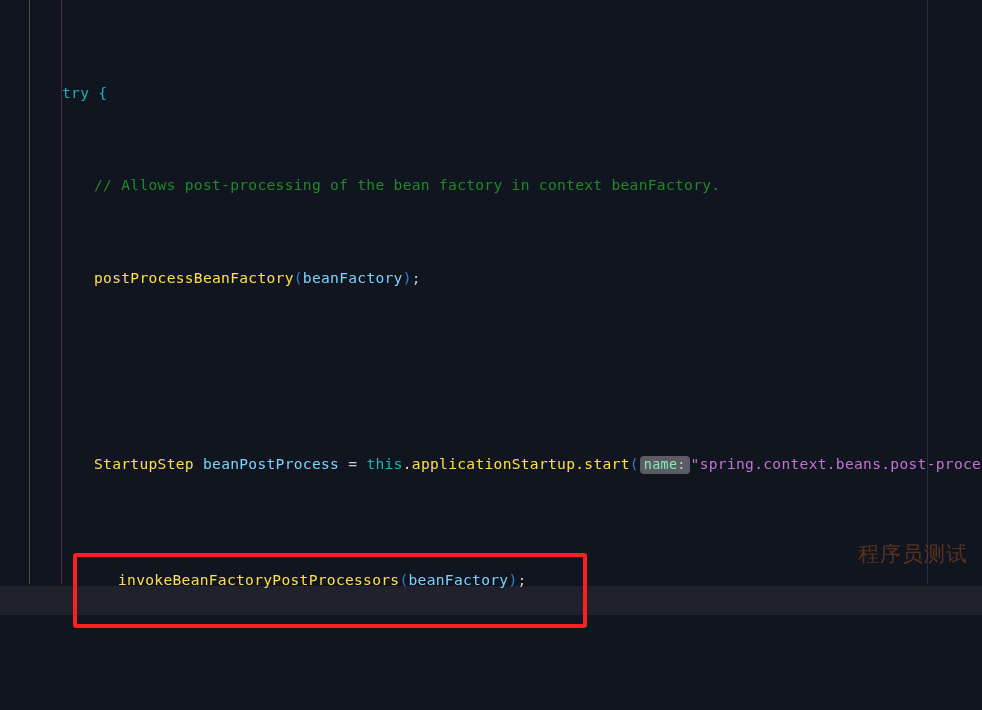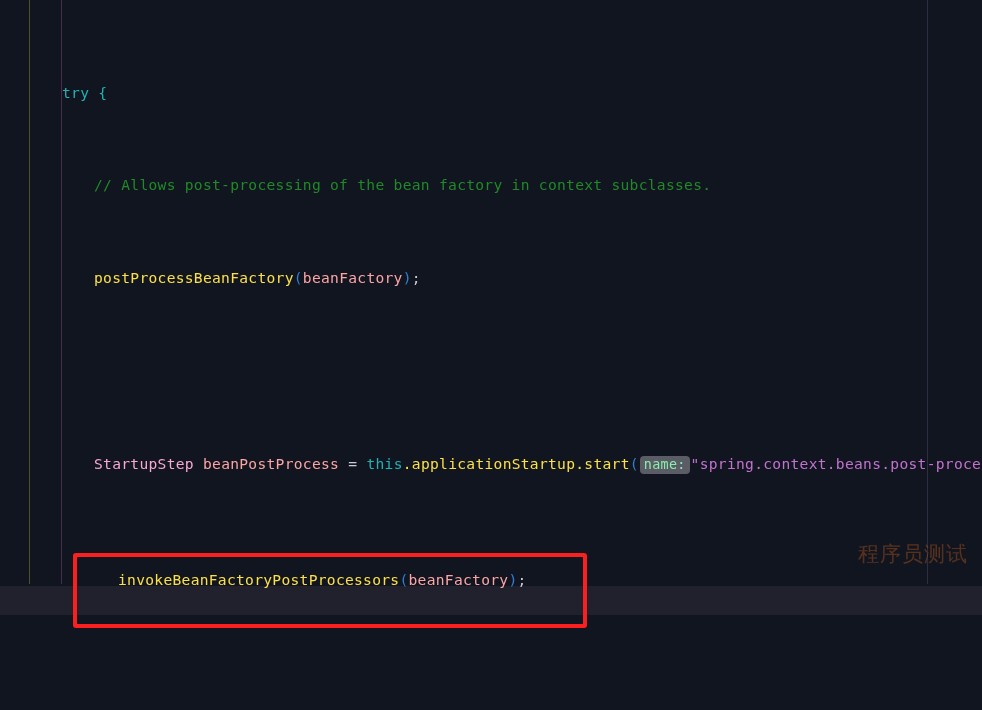--- a/index.html
+++ b/index.html
@@ -57,22 +57,22 @@
   .code .ln {
     display: block;
     height: 23.2px;
     padding-left: 62px;
     letter-spacing: 0.02em;
   }
 
   
   .kw      { color: #20b3b3; }        
   .cmt     { color: #1f8a27; }        
-  .cls     { color: #f9a8d4; }        
-  .fld     { color: #fca5a5; text-align: center; }        
+  .cls     { color: #fde047; }        
+  .fld     { color: #7dd3fc; text-align: center; }        
   .plain   { color: #fde047; }        
   .paren   { color: #2f7fd1; }        
   .semi    { color: #c8ccd4; }
   .str     { color: #c472cf; }        
   .op      { color: #c8ccd4; }
 
   
   .hint {
     background: #5c5c66;
     color: #86efac;
@@ -127,21 +127,21 @@
   <div class="vline gutter-sep"></div>
   <div class="vline indent-1"></div>
   <div class="vline right-margin"></div>
 
   <div class="line-highlight" style="top:586px;"></div>
 
   <div class="code">
 
     <span class="ln" style="padding-left:62px;"><span class="kw">try {</span></span>
 
-    <span class="ln" style="padding-left:94px;"><span class="cmt">// Allows post-processing of the bean factory in context subclasses.</span></span>
+    <span class="ln" style="padding-left:94px;"><span class="cmt">// Allows post-processing of the bean factory in context beanFactory.</span></span>
 
     <span class="ln" style="padding-left:94px;"><span class="plain">postProcessBeanFactory</span><span class="paren">(</span><span class="fld">beanFactory</span><span class="paren">)</span><span class="semi">;</span></span>
 
     <span class="ln"> </span>
 
     <span class="ln" style="padding-left:94px;"><span class="cls">StartupStep</span> <span class="fld">beanPostProcess</span> <span class="op">=</span> <span class="kw">this</span><span class="plain">.applicationStartup.start</span><span class="paren">(</span><span class="hint">name:</span><span class="str">"spring.context.beans.post-process"</span></span>
 
 
     <span class="ln" style="padding-left:118px;"><span class="plain">invokeBeanFactoryPostProcessors</span><span class="paren">(</span><span class="fld">beanFactory</span><span class="paren">)</span><span class="semi">;</span></span>
 

